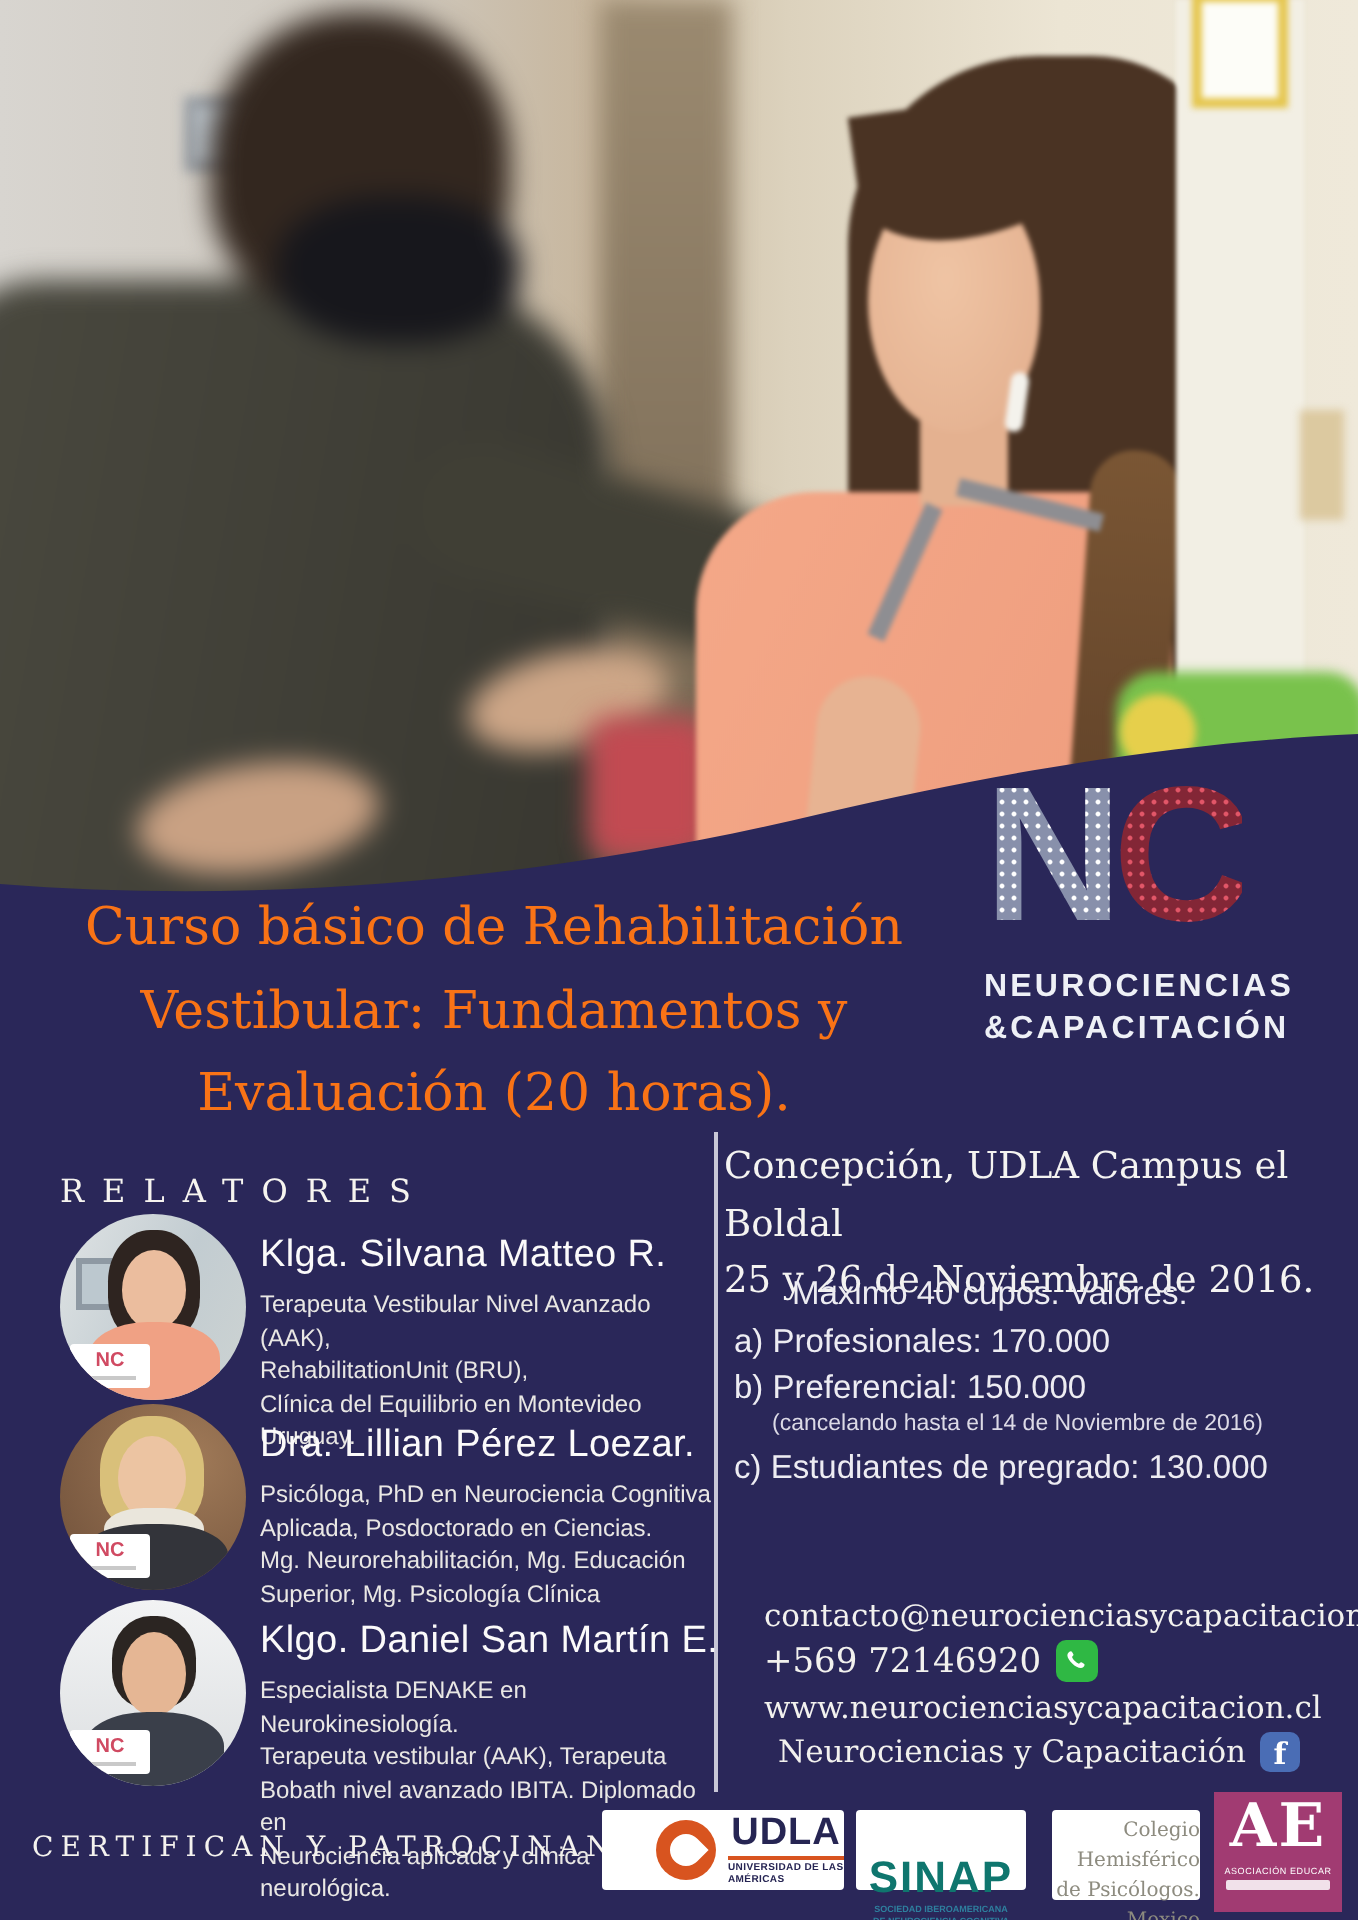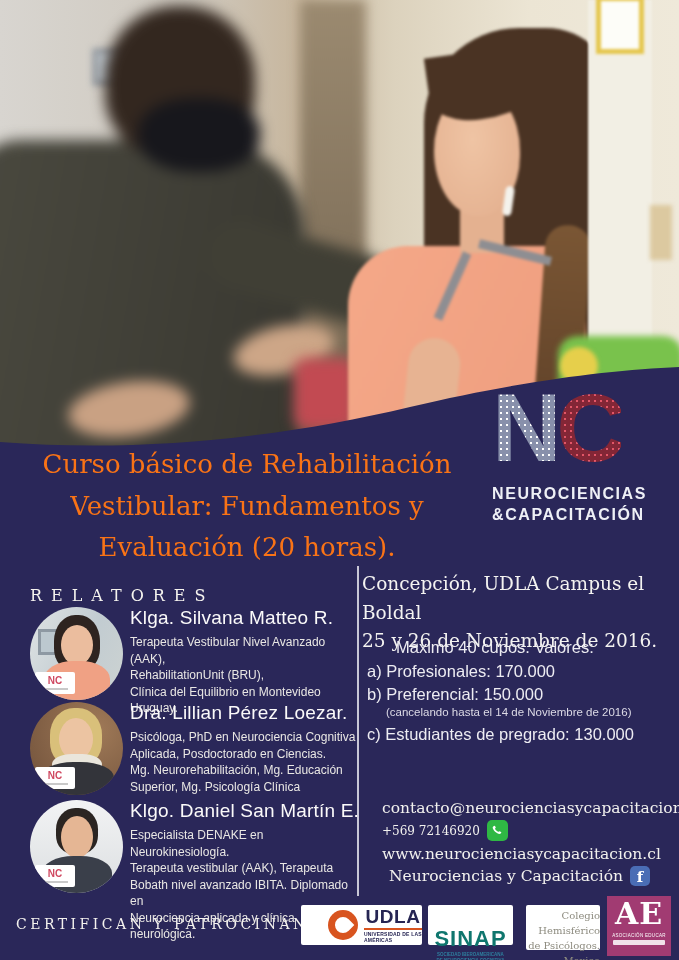--- a/index.html
+++ b/index.html
@@ -72,39 +72,39 @@
   .av3-face{left:31px;top:16px;width:32px;height:42px;background:#e5b694;}
   .av-body{border-radius:45% 45% 0 0;}
   .av1-body{left:14px;top:54px;width:66px;height:40px;background:#f0a184;}
   .av2-scarf{left:22px;top:52px;width:50px;height:26px;background:#eae6dc;border-radius:40%;}
   .av2-body{left:10px;top:60px;width:74px;height:34px;background:#33343a;border-radius:45% 45% 0 0;}
   .av3-body{left:12px;top:56px;width:70px;height:38px;background:#3a3f4a;}
   .av-mark{left:5px;bottom:6px;width:40px;height:22px;background:#fff;border-radius:2px;
     display:flex;flex-direction:column;align-items:center;justify-content:center;}
   .av-mark-nc{font-weight:700;font-size:10px;color:#d04a62;line-height:1;letter-spacing:0;}
   .av-mark-bar{width:26px;height:2px;background:#c9c9c9;margin-top:2px;}
-  .sp-text{position:absolute;left:102px;top:2px;width:230px;}
+  .sp-text{position:absolute;left:102px;top:12px;width:230px;}
   .sp-name{font-size:19px;color:#fbfafa;letter-spacing:.2px;}
   .sp-bio{margin-top:5px;font-size:12px;line-height:16.5px;color:#e9e7e4;white-space:pre-line;}
   
   #divider{left:357px;top:566px;width:1.5px;height:330px;background:rgba(240,240,245,.8);}
   
   #event-location{left:362px;top:570px;width:308px;text-align:left;font-family:"DejaVu Serif",serif;
     font-size:18.5px;line-height:1.55;color:#f4f3f1;white-space:pre-line;}
   .sans-line{color:#edecf2;font-size:16.5px;}
   #event-capacity{left:396px;top:638px;}
   #price-a{left:367px;top:662px;}
   #price-b{left:367px;top:685px;}
   #price-b-note{left:386px;top:706px;font-size:11.5px;color:#dcdae6;}
   #price-c{left:367px;top:725px;}
   
   #contact-heading{left:385px;top:761px;font-family:"DejaVu Serif",serif;font-size:18px;letter-spacing:.8px;color:#f6f5f2;}
   .contact-line{font-family:"DejaVu Serif",serif;color:#f2f1ee;display:flex;align-items:center;gap:7px;}
   #contact-email{left:382px;top:799px;font-size:15.5px;}
-  #contact-phone{left:382px;top:820px;font-size:12px;}
+  #contact-phone{left:382px;top:820px;font-size:17px;}
   #contact-web{left:382px;top:845px;font-size:15.5px;}
   #contact-fb{left:389px;top:866px;font-size:15.5px;}
   .wa-icon{width:21px;height:21px;border-radius:5px;background:#2fb844;display:flex;align-items:center;justify-content:center;flex:0 0 auto;}
   .fb-icon{width:20px;height:20px;border-radius:5px;background:#4a6db5;display:flex;align-items:center;justify-content:center;flex:0 0 auto;}
   .fb-icon::after{content:"f";color:#fff;font:700 15px "DejaVu Serif",serif;margin-top:2px;}
   
   #footer-heading{left:16px;top:916px;font-family:"DejaVu Serif",serif;font-size:14px;letter-spacing:3.5px;color:#f4f2ee;}
   .logo-box{position:absolute;background:#fff;border-radius:2px;}
   #udla-box{left:301px;top:905px;width:121px;height:40px;display:flex;align-items:center;justify-content:center;gap:6px;padding-left:27px;}
   .udla-mark{width:30px;height:30px;border-radius:50%;background:#d8541f;position:relative;flex:0 0 auto;}

